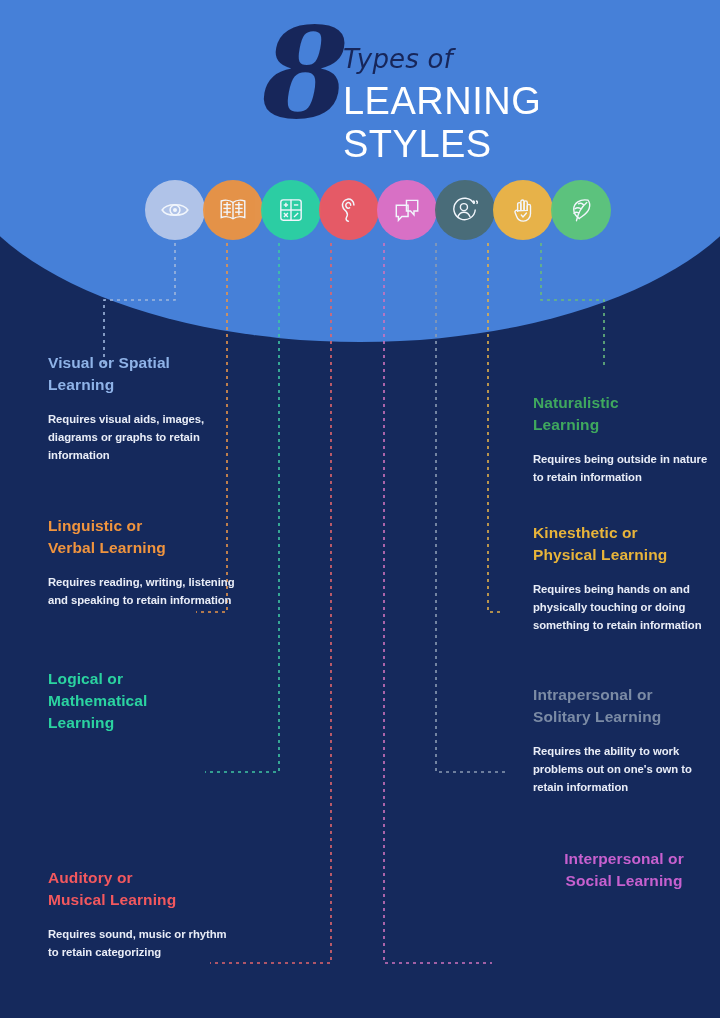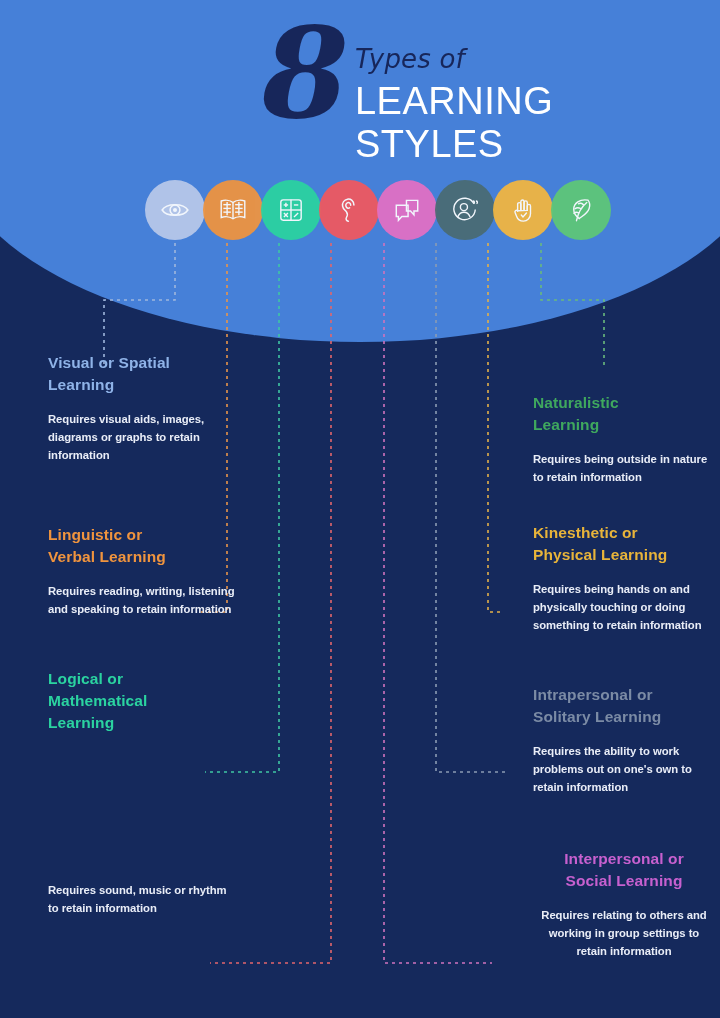--- a/index.html
+++ b/index.html
@@ -29,21 +29,21 @@
     z-index:5;
   }
   #big-eight {
     font-family:"DejaVu Serif", serif;
     font-size:125px; line-height:0.86;
     font-weight:700; font-style:italic;
     color:#17265a;
     letter-spacing:-6px;
     margin-top:-6px;
   }
-  #title-right { margin-left:12px; padding-top:20px; }
+  #title-right { padding-top:20px; }
   #types-of {
     font-size:26px; color:#17265a;
     font-style:italic; letter-spacing:0.2px;
     font-family:"DejaVu Sans", sans-serif;
     line-height:1;
   }
   #learning-word, #styles-word {
     font-size:38px; color:#ffffff; letter-spacing:0.5px;
     font-weight:400; line-height:1.12;
     font-family:"Liberation Sans", sans-serif;
@@ -209,38 +209,42 @@
   <div class="col" id="col-left">
 
     <div class="entry" style="top:0px;">
       <h3>
         <span style="color:#8fb3e8">Visual or Spatial</span><br>
         <span style="color:#8fb3e8">Learning</span>
       </h3>
       <p>Requires visual aids, images, diagrams or graphs to retain information</p>
     </div>
 
-    <div class="entry" style="top:172px;">
+    <div class="entry" style="top:163px;">
       <h3>
         <span style="color:#f0943e">Linguistic or</span><br>
         <span style="color:#f0943e">Verbal Learning</span>
       </h3>
       <p>Requires reading, writing, listening and speaking to retain information</p>
     </div>
 
     <div class="entry" style="top:316px;">
       <h3>
         <span style="color:#2bd3a0">Logical or</span><br>
         <span style="color:#2bd3a0">Mathematical</span><br>
         <span style="color:#2bd3a0">Learning</span>
       </h3>
     </div>
 
     <div class="entry" style="top:515px;">
-      <p>Requires sound, music or rhythm to retain information</p>
+      <h3>
+        <span style="color:#f2585e">Auditory or</span><br>
+        <span style="color:#f2585e">Musical Learning</span>
+      </h3>
+      <p>Requires sound, music or rhythm to retain categorizing</p>
     </div>
 
   </div>
 
   <div class="col" id="col-right">
 
     <div class="entry" style="top:0px;margin-top:40px;">
       <h3>
         <span style="color:#3fa85e">Naturalistic</span><br>
         <span style="color:#3fa85e">Learning</span>
@@ -262,18 +266,17 @@
         <span style="color:#7b8ba5">Solitary Learning</span>
       </h3>
       <p>Requires the ability to work problems out on one's own to retain information</p>
     </div>
 
     <div class="entry" style="top:496px;text-align:center;">
       <h3>
         <span style="color:#c760cf">Interpersonal or</span><br>
         <span style="color:#c760cf">Social Learning</span>
       </h3>
-      <p>Requires relating to others and working in group settings to retain information</p>
     </div>
 
   </div>
 
 </div>
 
 </body></html>

